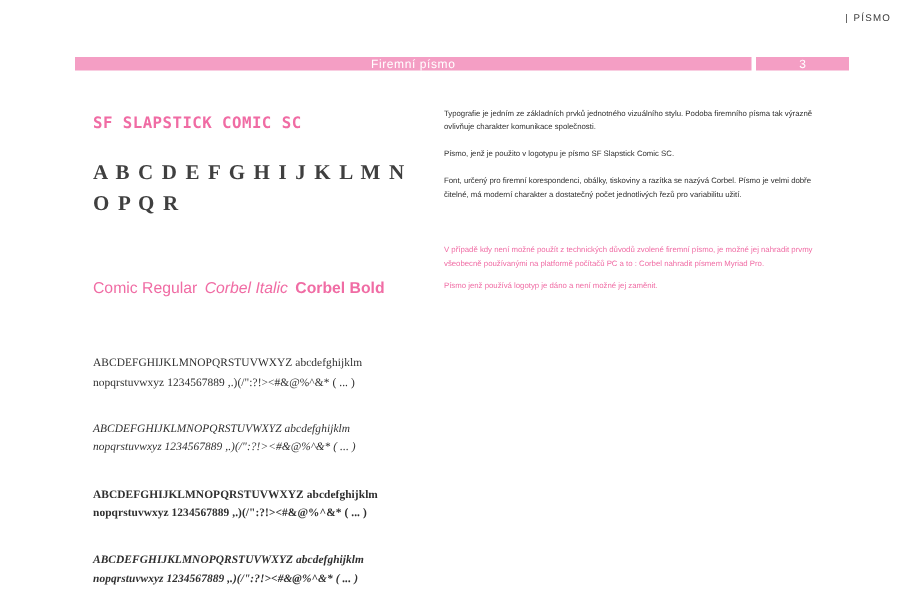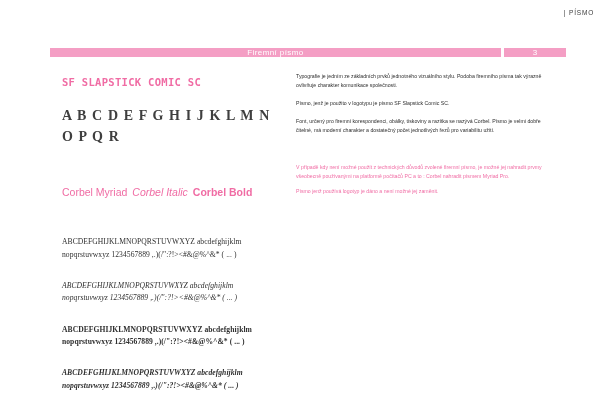--- a/index.html
+++ b/index.html
@@ -37,21 +37,21 @@
   }
 
   
   .band {
     position: absolute;
     left: 50px;
     top: 28px;
     width: 516px;
     height: 29px;
     display: flex;
-    align-items: flex-end;
+    align-items: center;
   }
   .band-main {
     flex: 1 1 auto;
     background: #f49ec4;
     display: flex;
     align-items: center;
     justify-content: center;
   }
   .band-main span {
     color: #ffffff;
@@ -185,21 +185,21 @@
       <span>3</span>
     </div>
   </div>
 
   <div class="left-col">
     <div class="slapstick-title">SF SLAPSTICK COMIC SC</div>
     <div class="slapstick-alpha">A B C D E F G H I J K L M N O P Q R</div>
 
     <div class="corbel-names">
       <div class="row1">
-        <span class="reg">Corbel Myriad</span><span class="ital">Corbel Italic</span><span class="bold">Corbel Bold</span>
+        <span class="reg">Comic Regular</span><span class="ital">Corbel Italic</span><span class="bold">Corbel Bold</span>
       </div>
     </div>
 
     <div class="specimen">
       <div class="specimen-block b-regular">
         <div>ABCDEFGHIJKLMNOPQRSTUVWXYZ abcdefghijklm</div>
         <div>nopqrstuvwxyz 1234567889 ,.)(/":?!&gt;&lt;#&amp;@%^&amp;* ( ... )</div>
       </div>
       <div class="specimen-block b-italic">
         <div>ABCDEFGHIJKLMNOPQRSTUVWXYZ abcdefghijklm</div>

